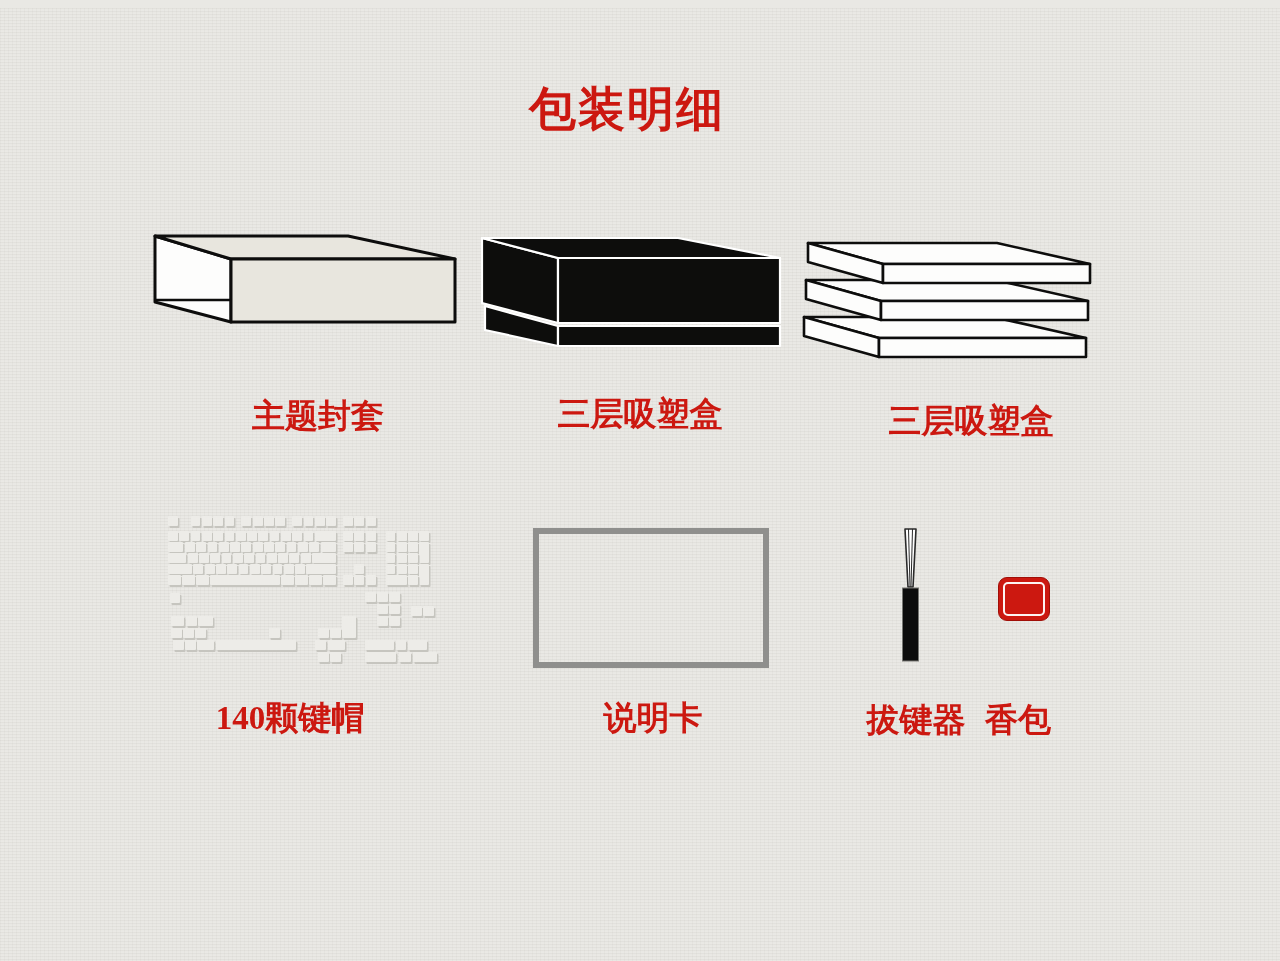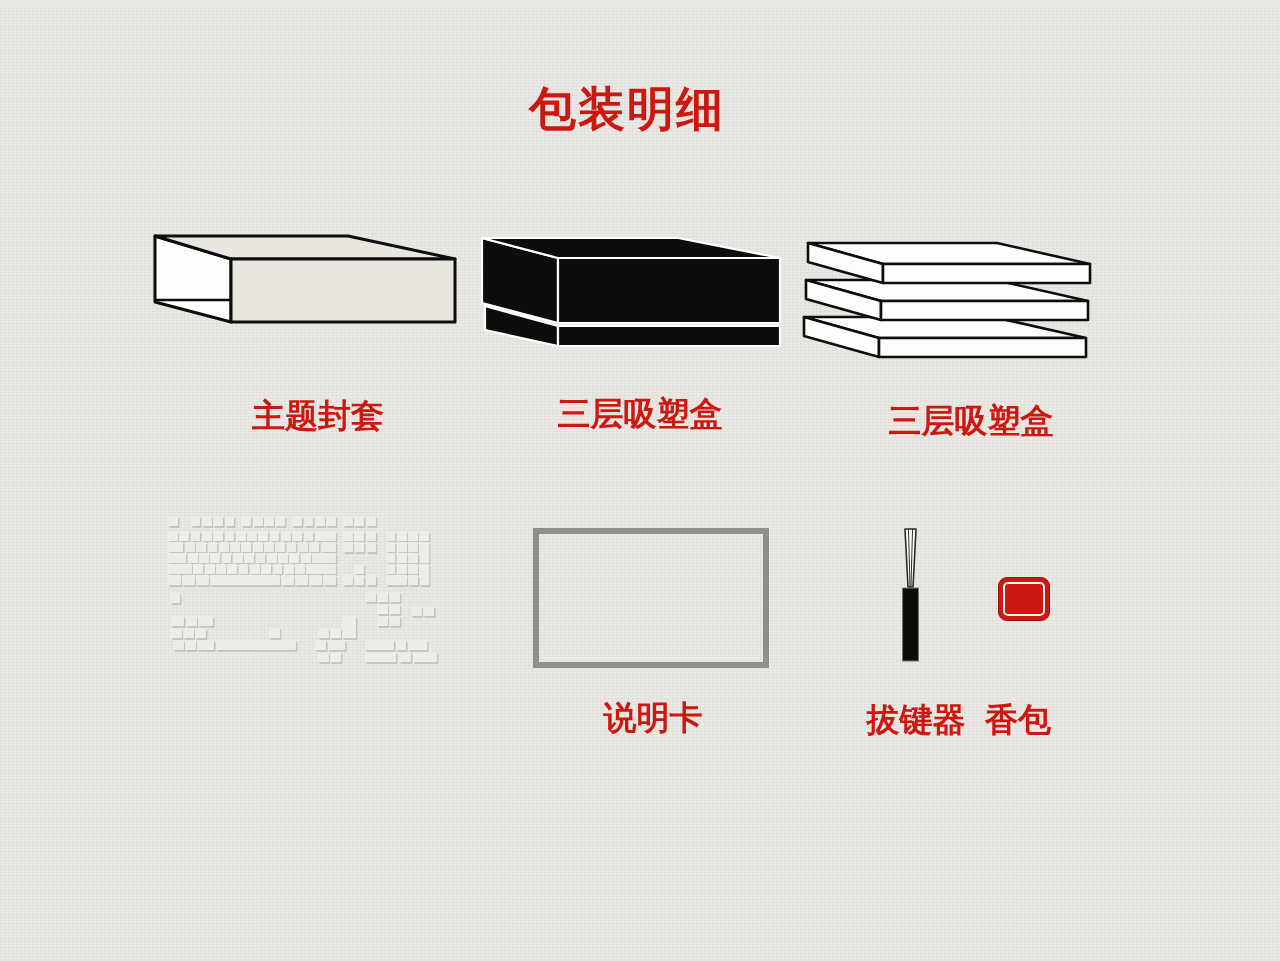--- a/index.html
+++ b/index.html
@@ -233,20 +233,21 @@
       <div class="key" style="left: 160px; top: 124px; width: 17px; height: 10px;"></div>
       <div class="key" style="left: 197px; top: 124px; width: 29px; height: 10px;"></div>
       <div class="key" style="left: 228px; top: 124px; width: 10px; height: 10px;"></div>
       <div class="key" style="left: 240px; top: 124px; width: 19px; height: 10px;"></div>
       <div class="key" style="left: 150px; top: 136px; width: 11px; height: 10px;"></div>
       <div class="key" style="left: 162px; top: 136px; width: 11px; height: 10px;"></div>
       <div class="key" style="left: 197px; top: 136px; width: 31px; height: 10px;"></div>
       <div class="key" style="left: 231px; top: 136px; width: 12px; height: 10px;"></div>
       <div class="key" style="left: 245px; top: 136px; width: 24px; height: 10px;"></div>
     </div>
+  <div class="cap" style="left:290px;top:688px">140颗键帽</div>
 
   <div class="card"></div>
   <div class="cap" style="left:653px;top:688px">说明卡</div>
 
   <svg class="fig" style="left:898px;top:516px" width="26" height="140" viewBox="0 0 26 140">
     <polygon points="7,5 18,5 15,63 10,63" style="fill:#ffffff;stroke:#2a2a2a;stroke-width:1.6" stroke-linejoin="round"></polygon>
     <line x1="10.5" y1="5" x2="12" y2="63" style="stroke:#2a2a2a;stroke-width:1"></line>
     <line x1="14.5" y1="5" x2="13" y2="63" style="stroke:#2a2a2a;stroke-width:1"></line>
     <rect x="4.5" y="64" width="16" height="73" style="fill:#0c0c0c;stroke:#777773;stroke-width:1"></rect>
   </svg>

